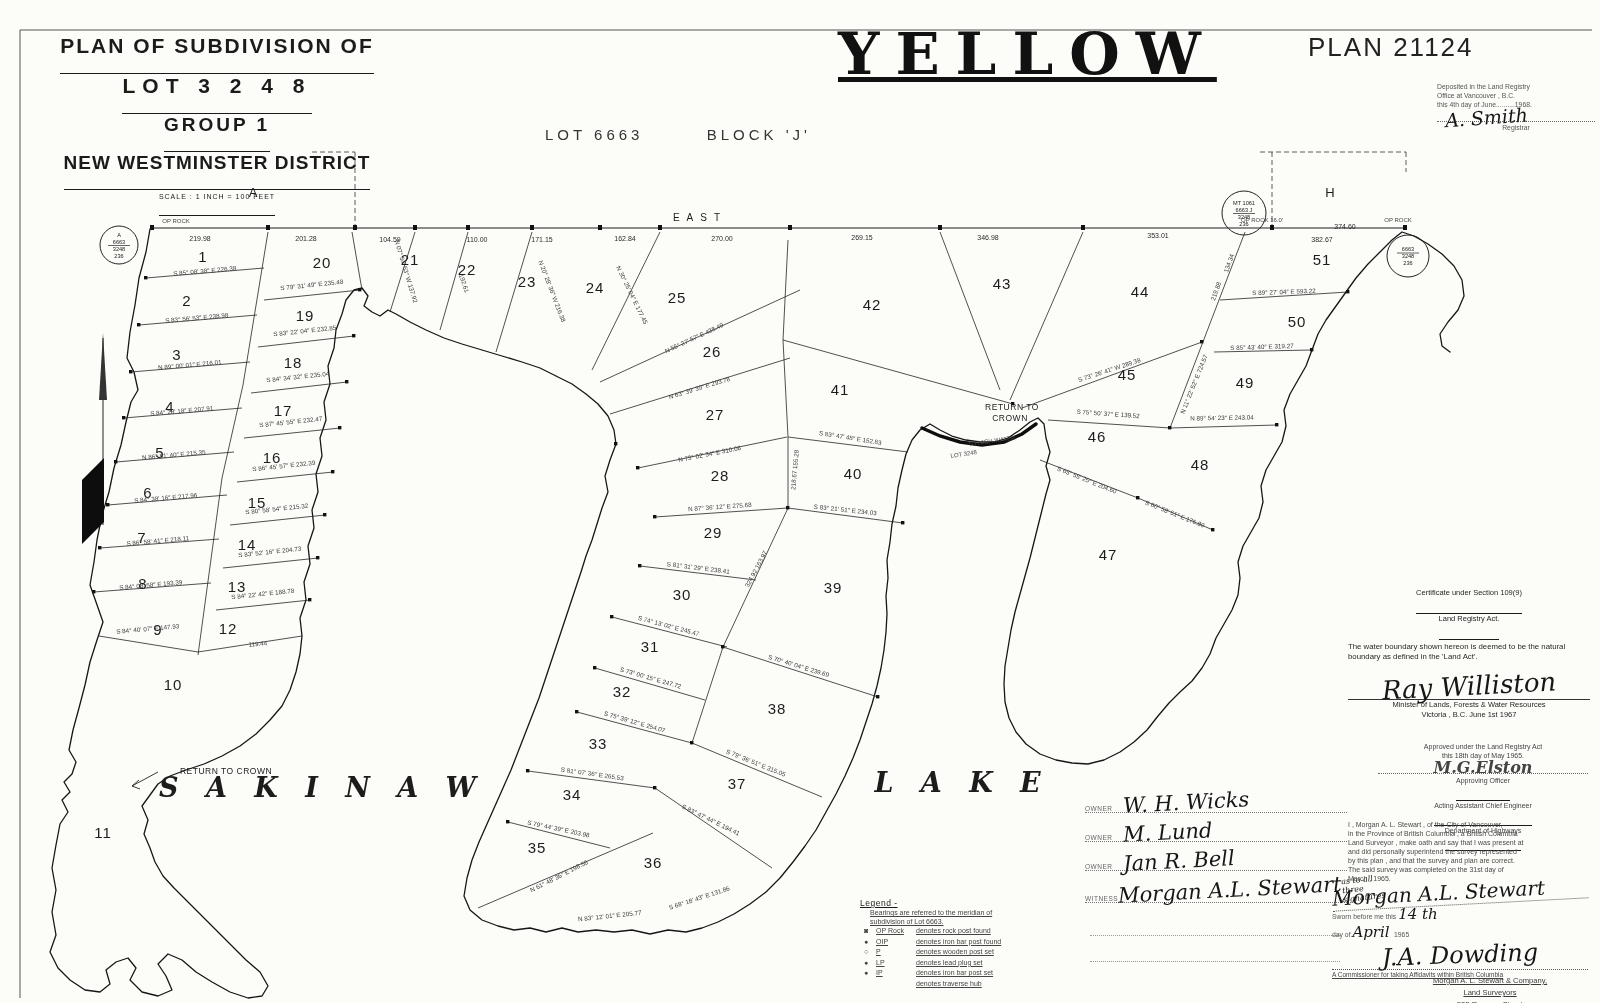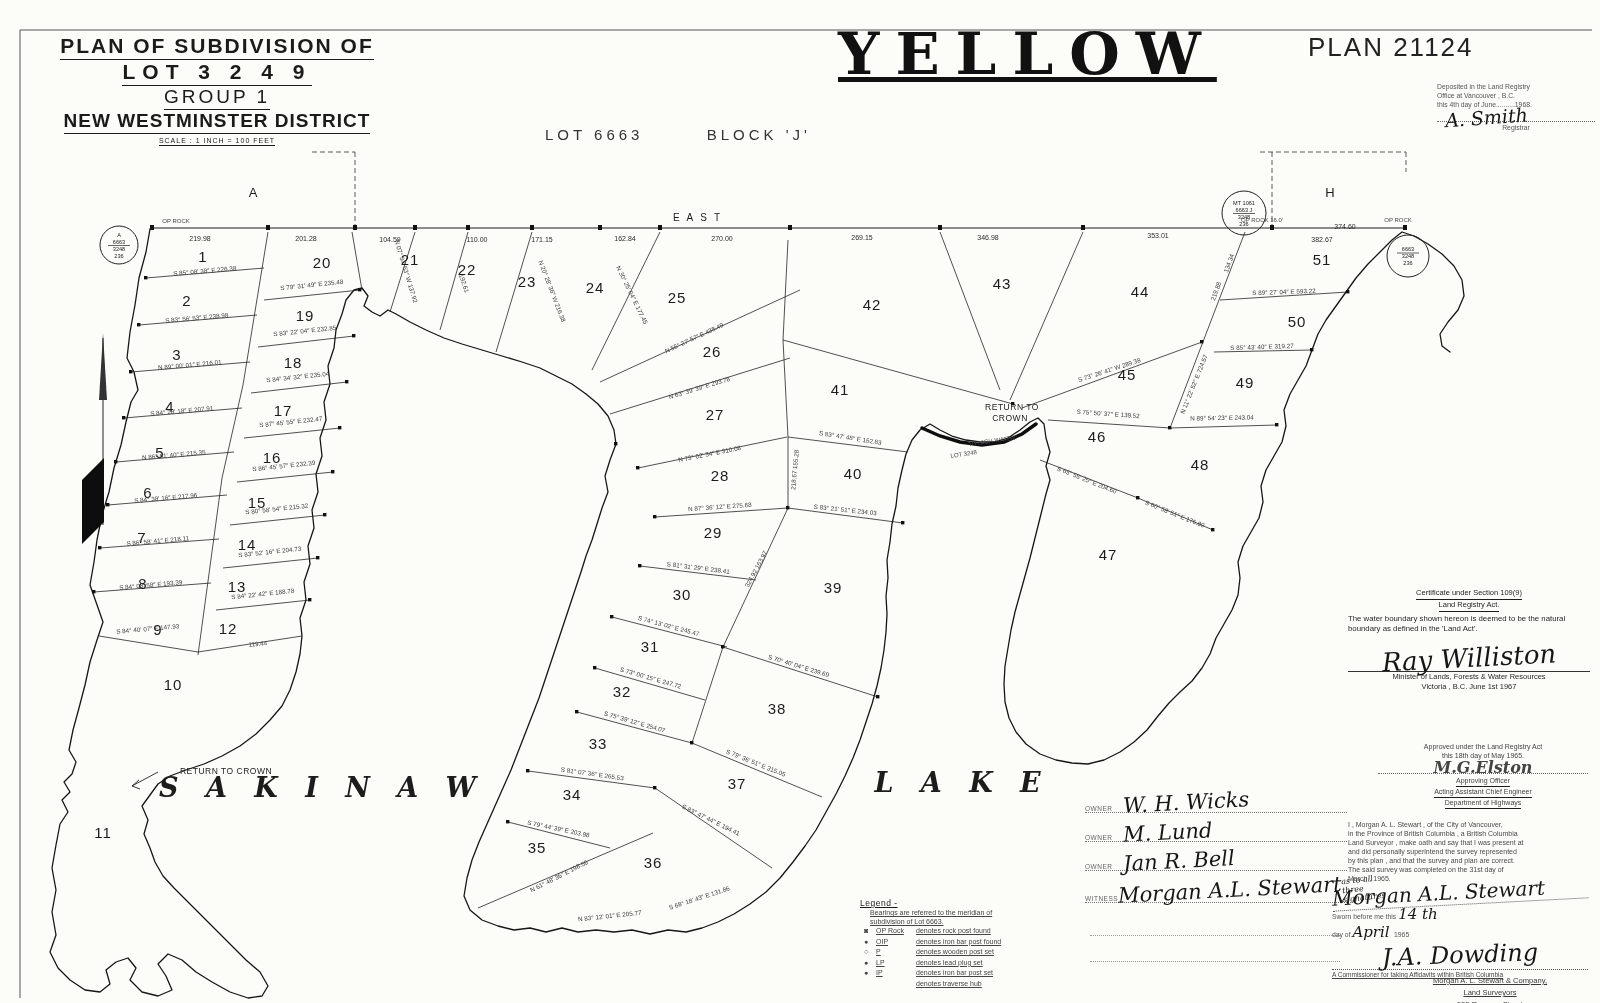--- a/index.html
+++ b/index.html
@@ -12,27 +12,27 @@
   svg .ann{font-size:6.3px;fill:#3c3c3c;}
   svg .dir{font-size:10px;letter-spacing:7px;}
   svg .big{font-size:13px;}
   svg .lake{font-family:"DejaVu Serif",serif;font-style:italic;font-weight:bold;font-size:27px;letter-spacing:9px;}
   svg .rtc{font-size:8.5px;letter-spacing:.5px;}
   svg .tiny{font-size:6px;fill:#444;}
   svg .mon{font-size:5.6px;fill:#222;}
   .blk{position:absolute;}
   .hp{font-size:7.5px;line-height:10px;color:#262626;}
   .script{font-family:"DejaVu Serif",serif;font-style:italic;color:#161616;}
-  .uline{border-bottom:1.2px solid #1b1b1b;display:inline-block;padding-bottom:1px;}
+  .uline{border-bottom:1.2px solid #1b1b1b;display:inline-block;padding-bottom:15px;}
   .dotline{border-bottom:1px dotted #555;}
   
   #title-block{left:34px;top:34px;width:366px;text-align:center;}
   #title-block .t1{font-size:21px;font-weight:bold;letter-spacing:2px;}
   #title-block .t2{font-size:21px;font-weight:bold;letter-spacing:7px;}
-  #title-block .t3{font-size:19px;font-weight:normal;letter-spacing:3px;}
+  #title-block .t3{font-size:19px;font-weight:bold;letter-spacing:3px;}
   #title-block .t4{font-size:19px;font-weight:bold;letter-spacing:1px;}
   #title-block .scale{font-size:7px;letter-spacing:1px;margin-top:3px;}
   #big-title{left:838px;top:20px;font-family:"DejaVu Serif",serif;font-weight:bold;
              font-size:58px;letter-spacing:16px;color:#111;text-decoration:underline;}
   #plan-number{left:1308px;top:32px;font-size:26px;letter-spacing:2px;color:#222;}
   #lot-block{left:545px;top:126px;font-size:15px;letter-spacing:4px;color:#333;}
   #lot-block span{margin-right:55px;}
   
   #deposit{left:1437px;top:82px;width:158px;font-size:6.8px;line-height:9px;color:#555;}
   #deposit .sig{font-size:19px;transform:rotate(-4deg);margin:2px 0 0 8px;}
@@ -340,21 +340,21 @@
         <text x="992" y="443" class="tiny" transform="rotate(-8 992 443)">TO HIGH WATER</text>
         <text x="964" y="456" class="tiny" transform="rotate(-8 964 456)">LOT 3248</text>
         <text x="176" y="223" class="tiny">OP ROCK</text>
         <text x="1262" y="222" class="tiny">OP ROCK  16.0'</text>
         <text x="1398" y="222" class="tiny">OP ROCK</text>
       </g>
 </svg>
 
 <div id="title-block" class="blk">
   <div><span class="uline t1">PLAN  OF  SUBDIVISION  OF</span></div>
-  <div><span class="uline t2">LOT  3 2 4 9</span></div>
+  <div><span class="uline t2">LOT  3 2 4 8</span></div>
   <div><span class="uline t3">GROUP 1</span></div>
   <div><span class="uline t4">NEW WESTMINSTER DISTRICT</span></div>
   <div class="scale"><span class="uline">SCALE : 1 INCH = 100 FEET</span></div>
 </div>
 
 <div id="big-title" class="blk">YELLOW</div>
 <div id="plan-number" class="blk">PLAN 21124</div>
 
 <div id="lot-block" class="blk">
   <span>LOT  6663</span>

